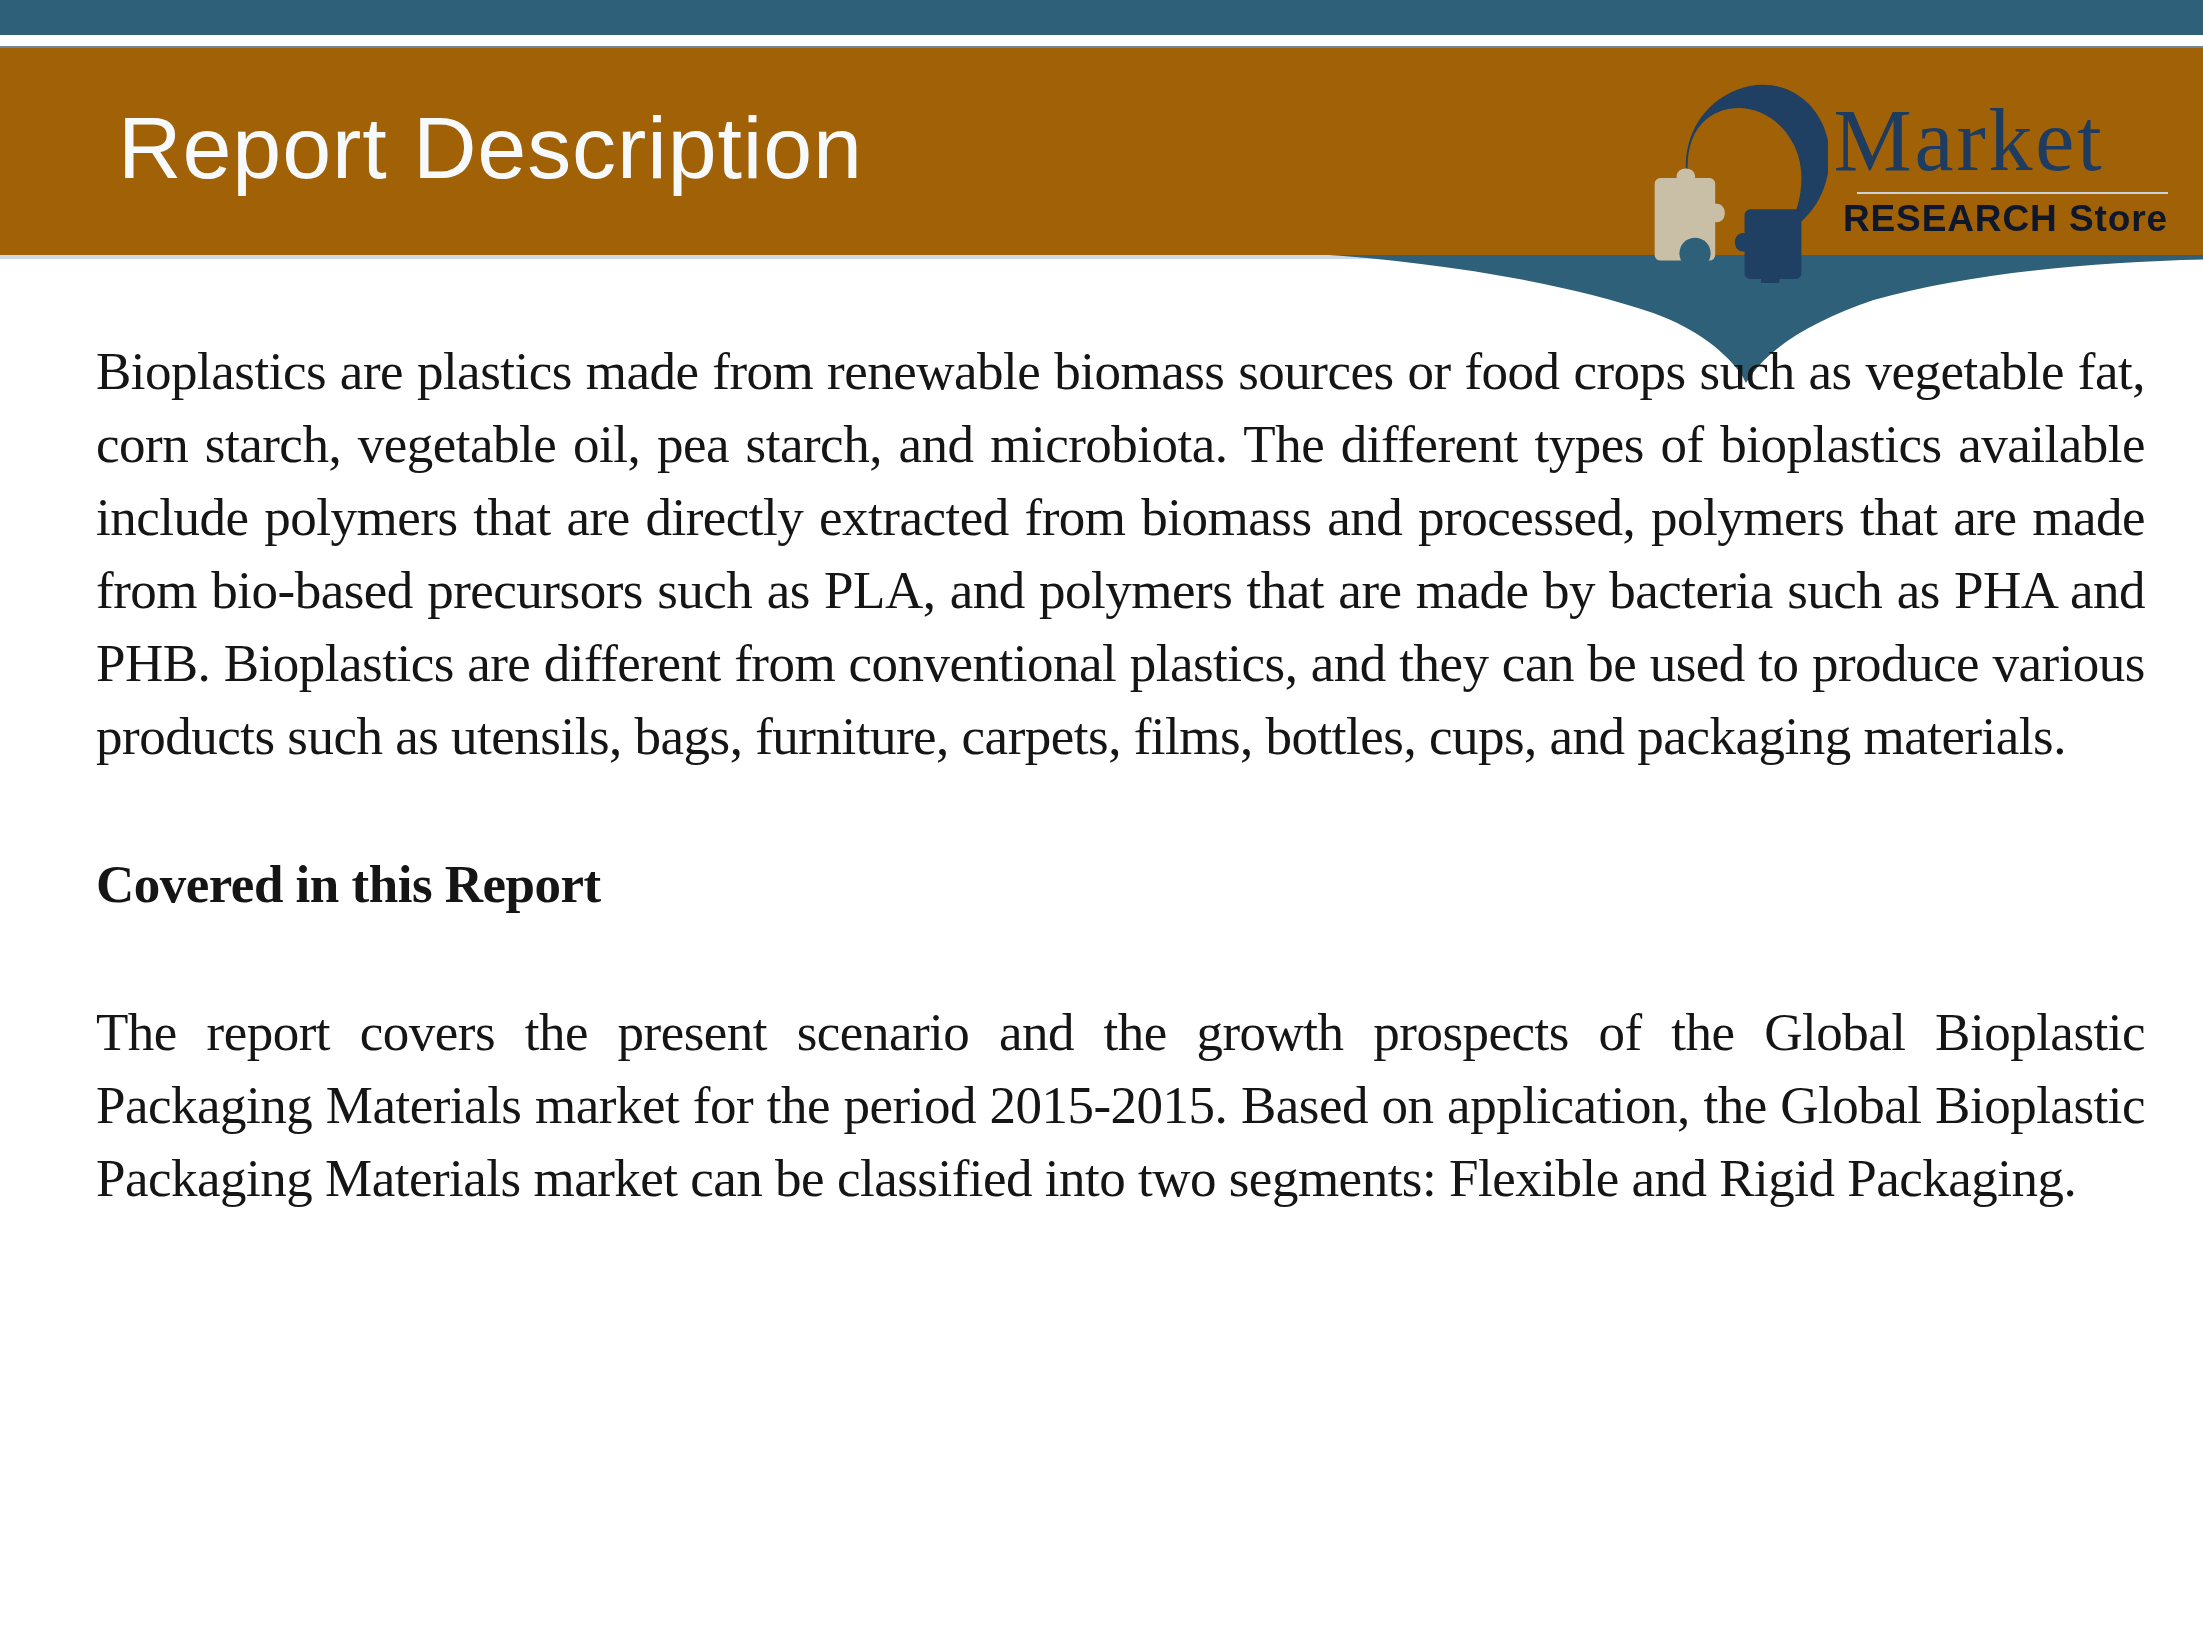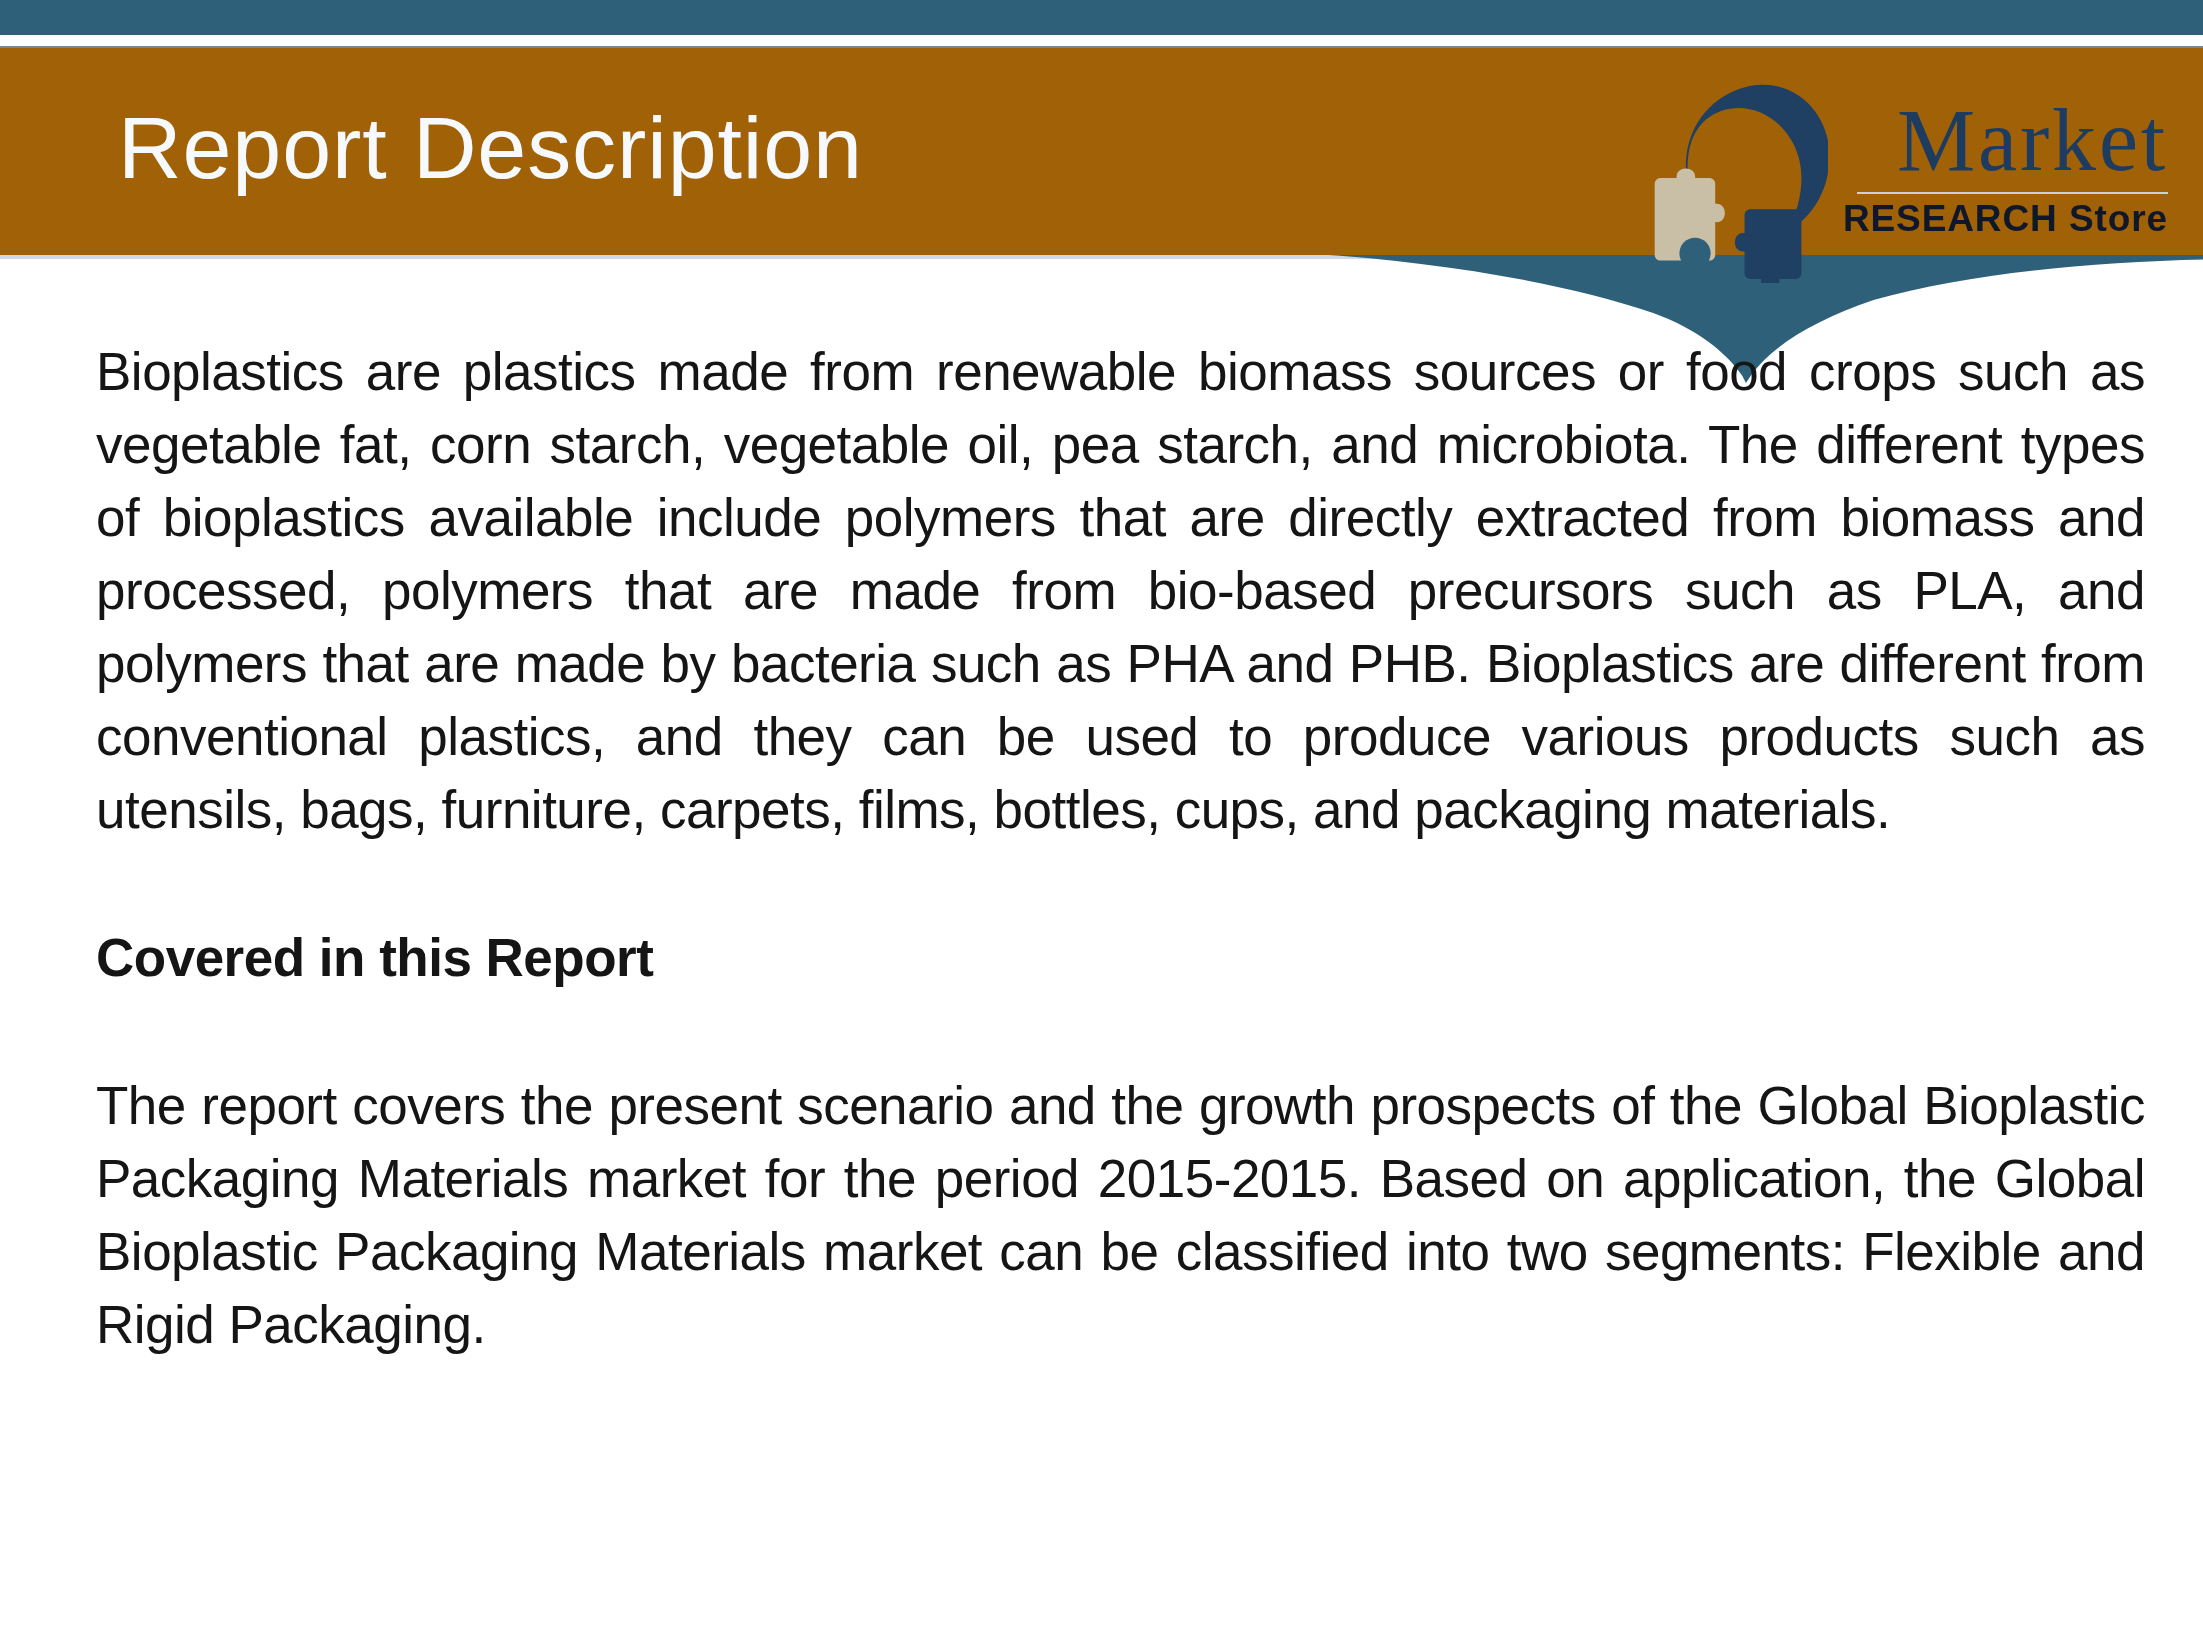--- a/index.html
+++ b/index.html
@@ -86,21 +86,20 @@
     flex: 1;
     padding-top: 44px;
   }
   .brand-top {
     font-family: "Liberation Serif", "DejaVu Serif", serif;
     font-size: 88px;
     line-height: 88px;
     color: #1d3c60;
     letter-spacing: 2.8px;
     margin: 0 0 0 5.5px;
-    text-align: right;
   }
   .brand-rule {
     height: 0;
     border-top: 2.8px solid #c9d2da;
     margin: 7.3px 0 3.7px 29px;
   }
   .brand-bottom {
     font-size: 37px;
     font-weight: 700;
     color: #0f172a;
@@ -110,20 +109,21 @@
   }
 
   
   .content {
     position: absolute;
     left: 0; top: 258px;
     width: 2204px;
     box-sizing: border-box;
     padding: 77px 59px 0 96px;
     z-index: 2;
+    font-family: Liberation Serif, serif;
   }
   .content p, .content h2 {
     margin: 0 0 75px 0;
     font-size: 53px;
     line-height: 73px;
     color: #151515;
     text-align: justify;
     letter-spacing: -0.5px;
   }
   .content p:last-child { margin-bottom: 0; }

